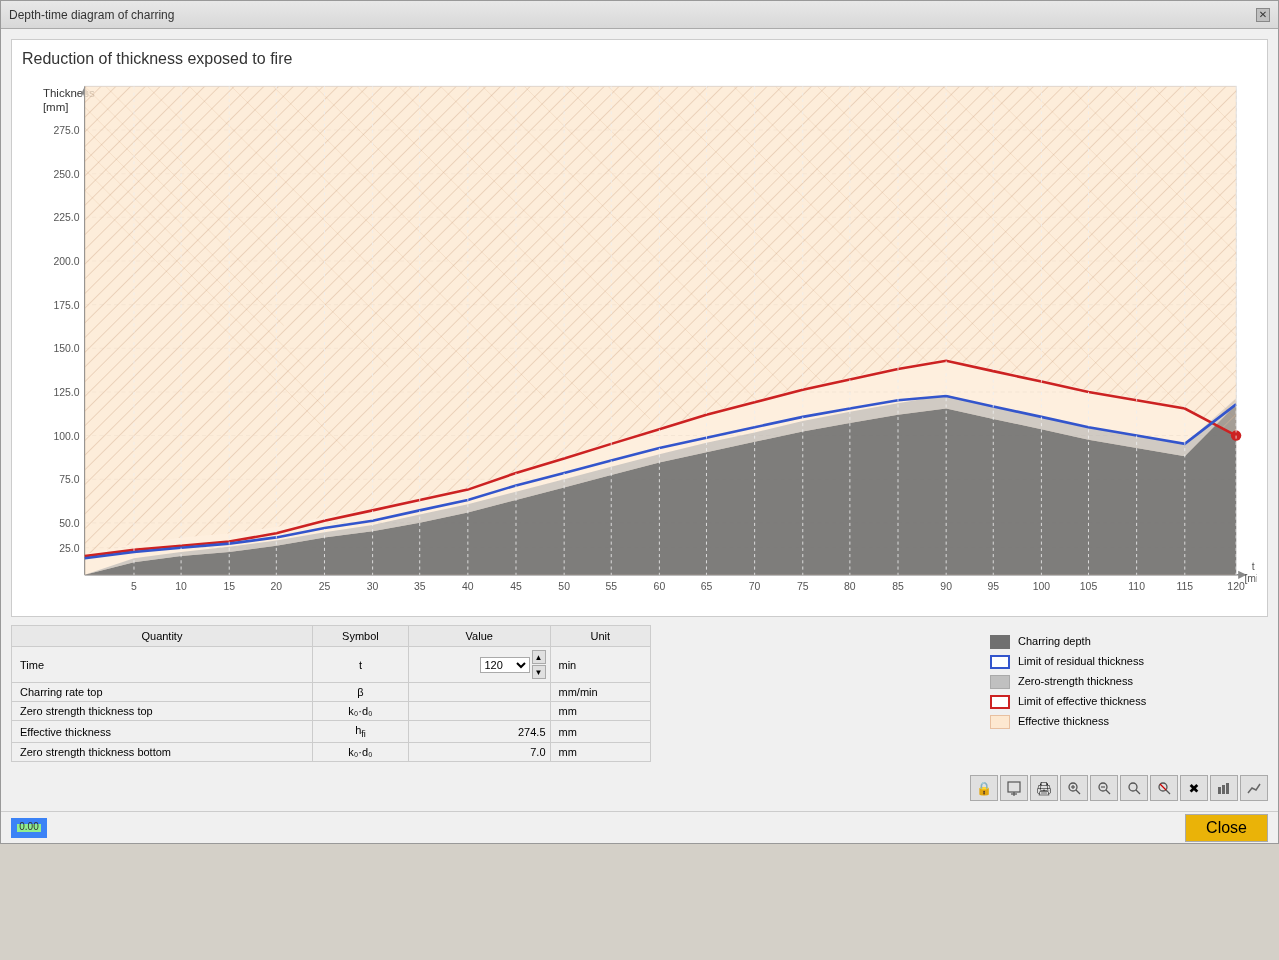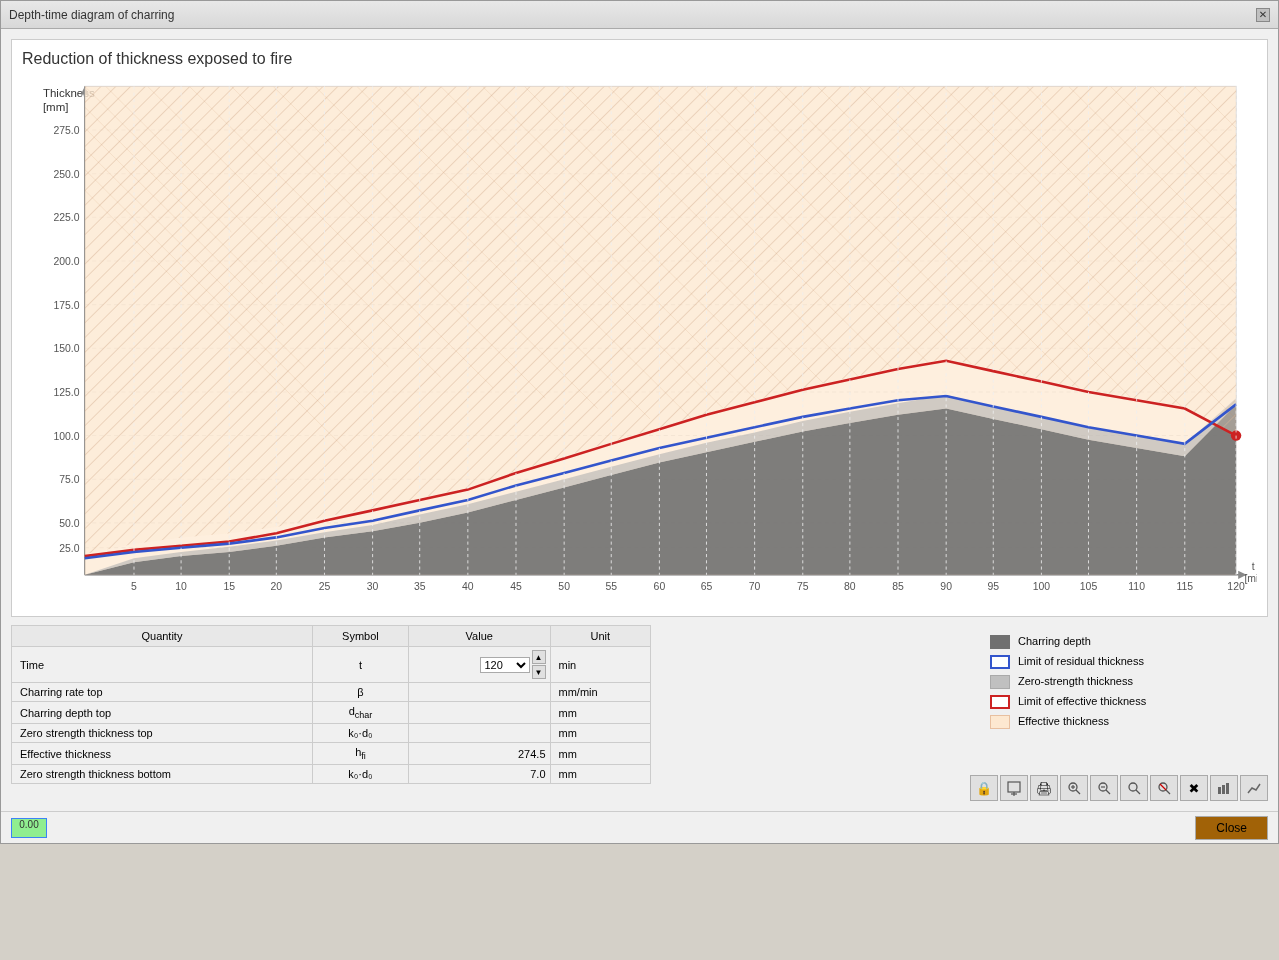--- a/index.html
+++ b/index.html
@@ -41,22 +41,22 @@
     .legend-swatch.charring-depth { background: #707070; }
     .legend-swatch.residual { background: white; border: 2px solid #3355cc; }
     .legend-swatch.zero-strength { background: #c0c0c0; border: 1px solid #aaa; }
     .legend-swatch.effective-limit { background: white; border: 2px solid #cc2222; }
     .legend-swatch.effective-thickness { background: #fde8d0; border: 1px solid #e8c0a0; }
     
     .toolbar-row { display: flex; align-items: center; justify-content: flex-end; gap: 2px; margin-top: 8px; }
     .toolbar-btn { width: 28px; height: 26px; background: #e0e0e0; border: 1px solid #aaa; cursor: pointer; display: flex; align-items: center; justify-content: center; font-size: 13px; }
     
     .status-bar { height: 32px; background: #f0f0f0; border-top: 1px solid #ccc; display: flex; align-items: center; justify-content: space-between; padding: 0 10px; }
-    .status-indicator { background: #90ee90; border: 1px solid #3b82f6; width: 36px; height: 20px; display: flex; align-items: flex-start; justify-content: center; font-size: 10px; color: #333; }
-    .close-btn { background: #a16207; border: 1px solid #aaa; padding: 4px 20px; cursor: pointer; font-size: 12px; }
+    .status-indicator { background: #90ee90; border: 6px solid #3b82f6; width: 36px; height: 20px; display: flex; align-items: flex-end; justify-content: center; font-size: 10px; color: #333; }
+    .close-btn { background: #eab308; border: 1px solid #aaa; padding: 4px 20px; cursor: pointer; font-size: 16px; }
     
     sub { font-size: 9px; }
   </style>
 </head>
 <body>
 
 <div class="window">
 
   <div class="title-bar">
     <span class="title-bar-text">Depth-time diagram of charring</span>
@@ -426,26 +426,20 @@
               </td>
               <td class="unit">min</td>
             </tr>
             <tr>
               <td class="quantity">Charring rate top</td>
               <td class="symbol">β</td>
               <td class="value"></td>
               <td class="unit">mm/min</td>
             </tr>
             <tr>
-              <td class="quantity">Charring depth top</td>
-              <td class="symbol">d<sub>char</sub></td>
-              <td class="value"></td>
-              <td class="unit">mm</td>
-            </tr>
-            <tr>
               <td class="quantity">Zero strength thickness top</td>
               <td class="symbol">k₀·d₀</td>
               <td class="value"></td>
               <td class="unit">mm</td>
             </tr>
             <tr>
               <td class="quantity">Effective thickness</td>
               <td class="symbol">h<sub>fi</sub></td>
               <td class="value">274.5</td>
               <td class="unit">mm</td>

